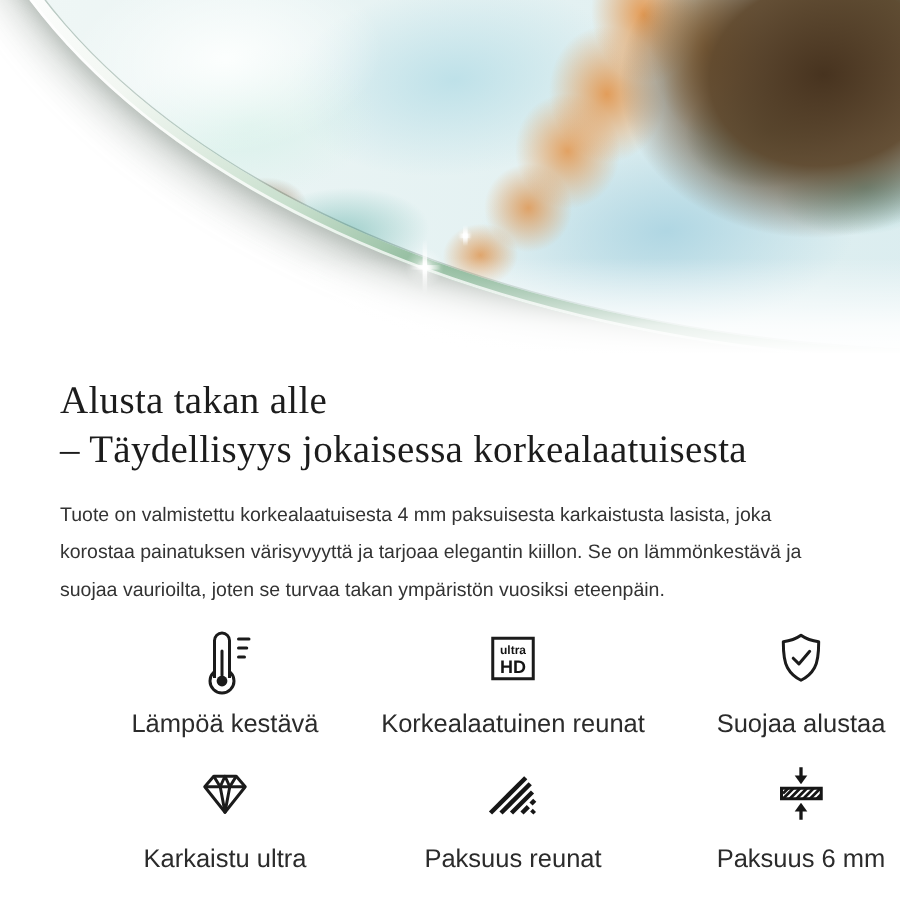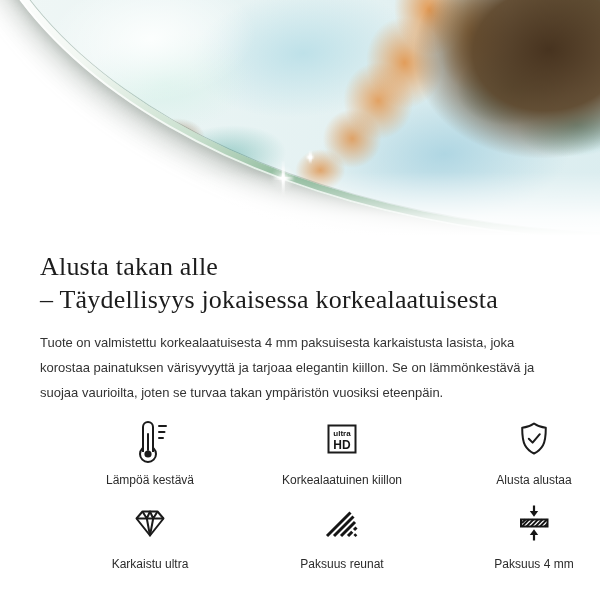--- a/index.html
+++ b/index.html
@@ -52,21 +52,21 @@
   h1{margin:15px 0 0;font-family:"Liberation Serif",serif;font-weight:400;
      font-size:26px;line-height:1.25;color:#1c1c1c;letter-spacing:0.2px;}
   h1 span{display:block;}
   p.intro{margin:14px 0 12px;max-width:524px;font-size:13px;line-height:25px;color:#333;}
 
   
   .features{margin:14px 10px 0 14px;width:576px;display:grid;
     grid-template-columns:repeat(3,1fr);row-gap:16px;}
   .feature{display:flex;flex-direction:column;align-items:center;}
   .icon-box{height:46px;display:flex;justify-content:center;}
-  .feature-label{margin-top:8px;font-size:12px;color:#2b2b2b;text-align:center;}
+  .feature-label{margin-top:8px;font-size:17px;color:#2b2b2b;text-align:center;}
   svg{display:block;}
   .stroke{fill:none;stroke:#1b1b1b;stroke-width:2;}
 </style>
 </head>
 <body>
 
 <div class="page">
 
   <div class="hero">
     <div class="glass-wrap">
@@ -102,31 +102,31 @@
       </div>
 
       <div class="feature">
         <div class="icon-box">
           <svg width="40" height="40" viewBox="0 0 40 40">
             <rect class="stroke" x="6.5" y="6.5" width="27" height="27" stroke-width="2.2"></rect>
             <text x="20" y="17" font-size="8" font-weight="bold" text-anchor="middle" fill="#141414" font-family="Liberation Sans, sans-serif">ultra</text>
             <text x="20" y="29.5" font-size="12" font-weight="bold" text-anchor="middle" fill="#141414" font-family="Liberation Sans, sans-serif">HD</text>
           </svg>
         </div>
-        <div class="feature-label">Korkealaatuinen kiillon</div>
+        <div class="feature-label">Korkealaatuinen reunat</div>
       </div>
 
       <div class="feature">
         <div class="icon-box">
           <svg width="40" height="40" viewBox="0 0 40 40">
             <path class="stroke" stroke-width="2.2" stroke-linejoin="round" d="M20,4.5 C23.5,7 27.5,8.3 31.8,8.8 C31.8,15.5 31.6,21.6 29,26.2 C26.7,30.3 23.4,32.9 20,34.5 C16.6,32.9 13.3,30.3 11,26.2 C8.4,21.6 8.2,15.5 8.2,8.8 C12.5,8.3 16.5,7 20,4.5 Z"></path>
             <path class="stroke" stroke-width="2.4" stroke-linecap="round" stroke-linejoin="round" d="M14.8,19.8 L18.6,23.6 L25.8,15.2"></path>
           </svg>
         </div>
-        <div class="feature-label">Alusta alustaa</div>
+        <div class="feature-label">Suojaa alustaa</div>
       </div>
 
       <div class="feature">
         <div class="icon-box">
           <svg width="40" height="40" viewBox="0 0 40 40">
             <path class="stroke" stroke-width="1.8" stroke-linejoin="round" d="M12.5,8.5 H27.5 L33.5,15.5 L20,32.5 L6.5,15.5 Z"></path>
             <path class="stroke" stroke-width="1.6" d="M6.5,15.5 H33.5"></path>
             <path class="stroke" stroke-width="1.6" stroke-linejoin="round" d="M12.5,8.5 L16.8,15.5 L20,8.5 L23.2,15.5 L27.5,8.5"></path>
             <path class="stroke" stroke-width="1.6" stroke-linejoin="round" d="M16.8,15.5 L20,32.5 L23.2,15.5"></path>
           </svg>
@@ -153,18 +153,18 @@
         <div class="icon-box">
           <svg width="40" height="40" viewBox="0 0 40 40">
             <path stroke="#161616" stroke-width="1.8" fill="none" d="M8,20 L11.5,16.5 M8,23.5 L15,16.5 M12.5,23.5 L19.5,16.5 M17,23.5 L24,16.5 M21.5,23.5 L28.5,16.5 M26,23.5 L33,16.5 M30.5,23.5 L33.5,20.5"></path>
             <rect x="7" y="16.5" width="26.5" height="7" fill="none" stroke="#161616" stroke-width="2"></rect>
             <line x1="20" y1="2.5" x2="20" y2="8.5" stroke="#161616" stroke-width="2.2"></line>
             <path d="M15.8,8 H24.2 L20,13.8 Z" fill="#161616"></path>
             <line x1="20" y1="37.5" x2="20" y2="31.5" stroke="#161616" stroke-width="2.2"></line>
             <path d="M15.8,32 H24.2 L20,26.2 Z" fill="#161616"></path>
           </svg>
         </div>
-        <div class="feature-label">Paksuus 4 mm</div>
+        <div class="feature-label">Paksuus 6 mm</div>
       </div>
 
     </div>
   </div>
 </div>
 
 </body></html>

